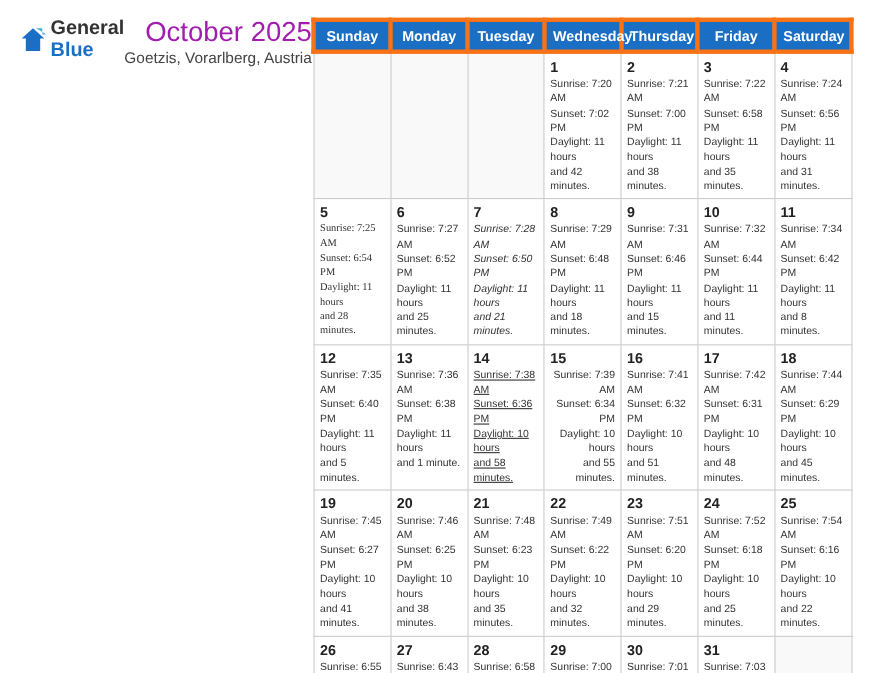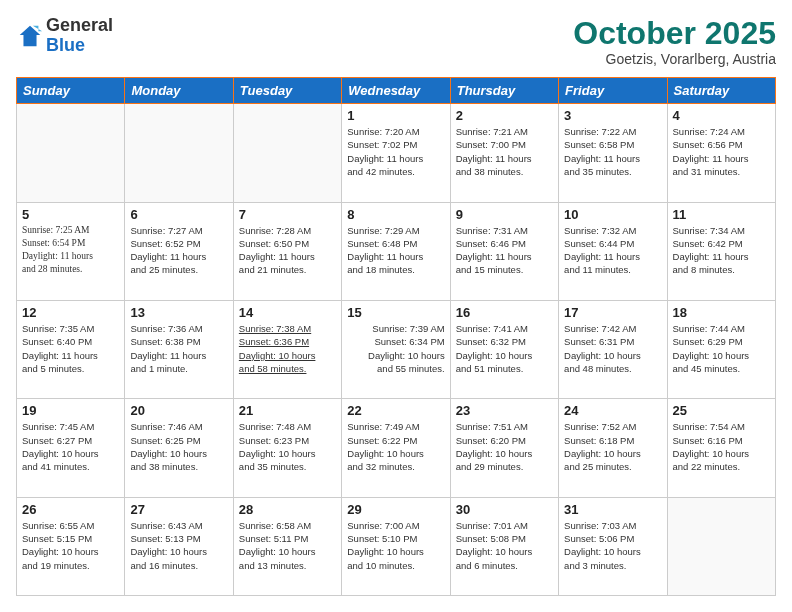--- a/index.html
+++ b/index.html
@@ -8,21 +8,21 @@
       background: #fff;
       width: 792px;
       height: 612px;
       overflow: hidden;
     }
     .page {
       width: 792px;
       height: 612px;
       padding: 16px;
       display: flex;
-      flex-direction: column;
+      flex-direction: row;
     }
     .header {
       display: flex;
       justify-content: space-between;
       align-items: flex-start;
       margin-bottom: 10px;
     }
     .logo {
       display: flex;
       align-items: center;
@@ -36,44 +36,43 @@
     .logo-blue { color: #1a6fc4; }
     .logo-icon {
       width: 28px;
       height: 28px;
       margin-right: 2px;
     }
     .title-block {
       text-align: right;
     }
     .month-title {
-      font-size: 32px;
-      font-weight: bold;
-      color: #0f766e;
+      font-size: 25px;
+      font-weight: normal;
+      color: #a21caf;
       line-height: 1.1;
     }
     .location {
       font-size: 14px;
       color: #444;
     }
     .calendar {
       flex: 1;
       border: 1px solid #ccc;
       border-collapse: collapse;
       width: 100%;
       table-layout: fixed;
     }
     .calendar th {
       background: #1a6fc4;
       color: #fff;
-      text-align: left;
+      text-align: center;
       padding: 5px 6px;
       font-size: 13px;
-      border: 1px solid #f97316;
-      font-style: italic;
+      border: 4px solid #f97316;
     }
     .calendar td {
       border: 1px solid #ccc;
       vertical-align: top;
       padding: 4px 5px;
       font-size: 10px;
       color: #333;
       background: #fff;
       height: 82px;
     }
@@ -169,21 +168,21 @@
           </td>
           <td>
             <div class="day-number">6</div>
             <div class="day-info" style="white-space: pre-line;">Sunrise: 7:27 AM
 Sunset: 6:52 PM
 Daylight: 11 hours
 and 25 minutes.</div>
           </td>
           <td>
             <div class="day-number">7</div>
-            <div class="day-info" style="white-space: pre-line;">Sunrise: 7:28 AM
+            <div class="day-info" style="white-space: pre-line; font-style: italic;">Sunrise: 7:28 AM
 Sunset: 6:50 PM
 Daylight: 11 hours
 and 21 minutes.</div>
           </td>
           <td>
             <div class="day-number">8</div>
             <div class="day-info" style="white-space: pre-line;">Sunrise: 7:29 AM
 Sunset: 6:48 PM
 Daylight: 11 hours
 and 18 minutes.</div>

